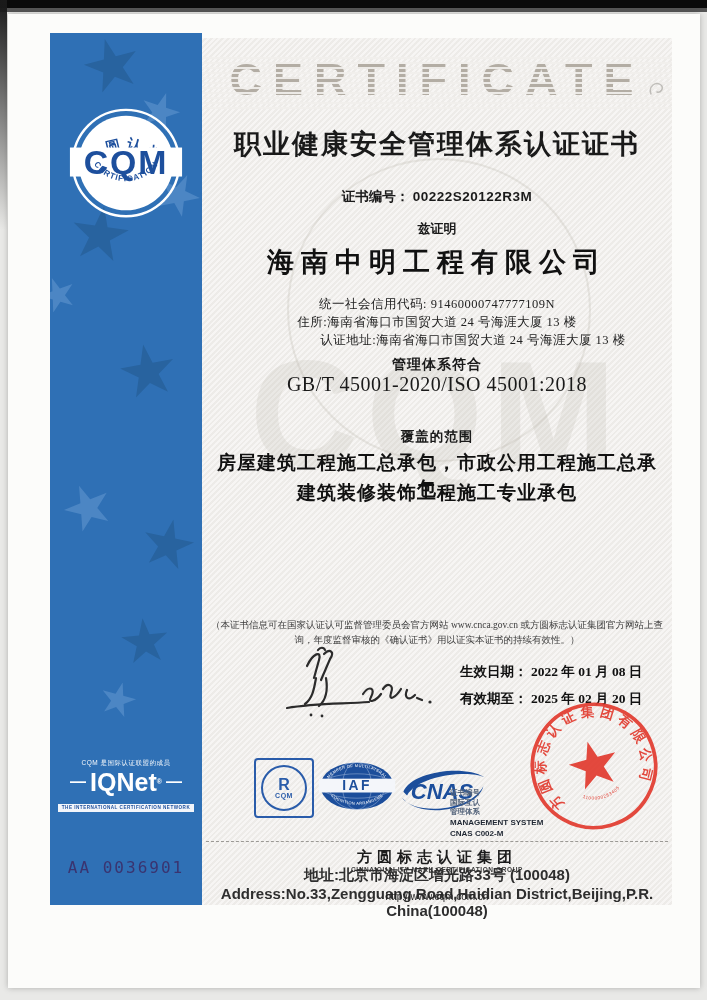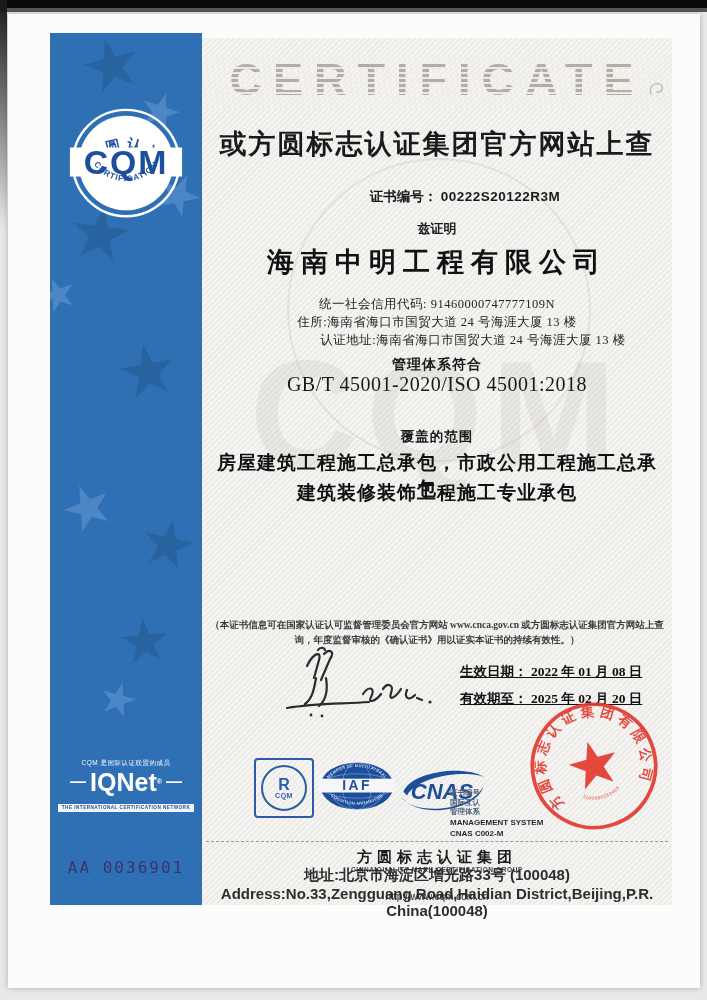--- a/index.html
+++ b/index.html
@@ -40,37 +40,37 @@
            font-size:150px;font-weight:800;letter-spacing:8px;color:rgba(186,180,168,.20);}
   
   .c{position:absolute;left:0;width:470px;text-align:center;color:#1a1a1a;}
   .serif{font-family:"Liberation Serif","DejaVu Serif",serif;}
   .cert-head-wrap{position:absolute;left:0;top:16px;width:470px;height:56px;}
   .cert-head-wrap .txt{position:absolute;left:0;top:0;width:470px;text-align:center;
                        font-size:45px;font-weight:700;letter-spacing:11px;color:#b3ada4;}
   .cert-head-wrap .stripes{position:absolute;left:0;top:0;width:470px;height:56px;
         background:repeating-linear-gradient(180deg,rgba(241,239,236,0) 0 3px,rgba(241,239,236,.92) 3px 5px);}
   .title{top:88px;font-size:27px;font-weight:700;letter-spacing:2px;}
-  .certno{top:150px;font-size:13.5px;font-weight:700;margin-left:28px;}
+  .certno{top:150px;font-size:13.5px;font-weight:700;}
   .certno .num{font-family:"Liberation Sans",sans-serif;font-weight:600;letter-spacing:.5px;}
   .attest{top:182px;font-size:13px;font-weight:700;}
   .company{top:206px;font-size:27px;font-weight:600;letter-spacing:7px;color:#111;}
   .info1{top:258px;}
   .info2{top:276px;}
   .info3{top:294px;padding-left:36px;}
   .info-line{font-size:12.5px;font-weight:400;letter-spacing:.5px;color:#222;}
   .sys{top:318px;font-size:14px;font-weight:700;letter-spacing:1px;}
   .std{top:335px;font-size:20px;font-weight:400;letter-spacing:.5px;}
   .scope-h{top:390px;font-size:13.5px;font-weight:700;letter-spacing:1px;}
   .scope1{top:412px;}
   .scope2{top:442px;}
   .scope-line{font-size:19px;font-weight:600;letter-spacing:1px;color:#111;}
-  .note{top:580px;font-size:9.5px;line-height:15px;color:#3a3a3a;font-weight:700;}
+  .note{top:580px;font-size:9.5px;line-height:15px;color:#3a3a3a;font-weight:400;}
   .dates{position:absolute;left:258px;top:620px;text-align:left;font-size:13.5px;font-weight:700;
-         line-height:27px;color:#111;text-decoration:underline;}
+         line-height:27px;color:#111;}
   .sig{position:absolute;left:75px;top:606px;}
   
   .mark-r{position:absolute;left:52px;top:720px;width:56px;height:56px;border:2.5px solid #2a5caa;
           border-radius:4px;display:flex;align-items:center;justify-content:center;}
   .mark-r .circ{width:42px;height:42px;border:2px solid #2a5caa;border-radius:50%;
           display:flex;flex-direction:column;align-items:center;justify-content:center;color:#2a5caa;}
   .mark-r .r{font-size:16px;font-weight:800;line-height:14px;}
   .mark-r .sub{font-size:7px;font-weight:700;letter-spacing:.5px;}
   .iaf{position:absolute;left:116px;top:719px;}
   .cnas{position:absolute;left:194px;top:726px;}
@@ -137,21 +137,21 @@
 
   <div class="body">
     <div class="wm-ring"></div>
     <div class="wm-text">CQM</div>
 
     <div class="cert-head-wrap">
       <div class="txt">CERTIFICATE</div>
       <div class="stripes"></div>
     </div>
 
-    <div class="c title">或方圆标志认证集团官方网站上查</div>
+    <div class="c title">职业健康安全管理体系认证证书</div>
 
     <div class="c certno serif">
       <span>证书编号：</span>
       <span class="num">00222S20122R3M</span>
     </div>
 
     <div class="c attest serif">兹证明</div>
     <div class="c company serif">海南中明工程有限公司</div>
 
     <div class="c info1 info-line serif">统一社会信用代码: 91460000747777109N</div>

